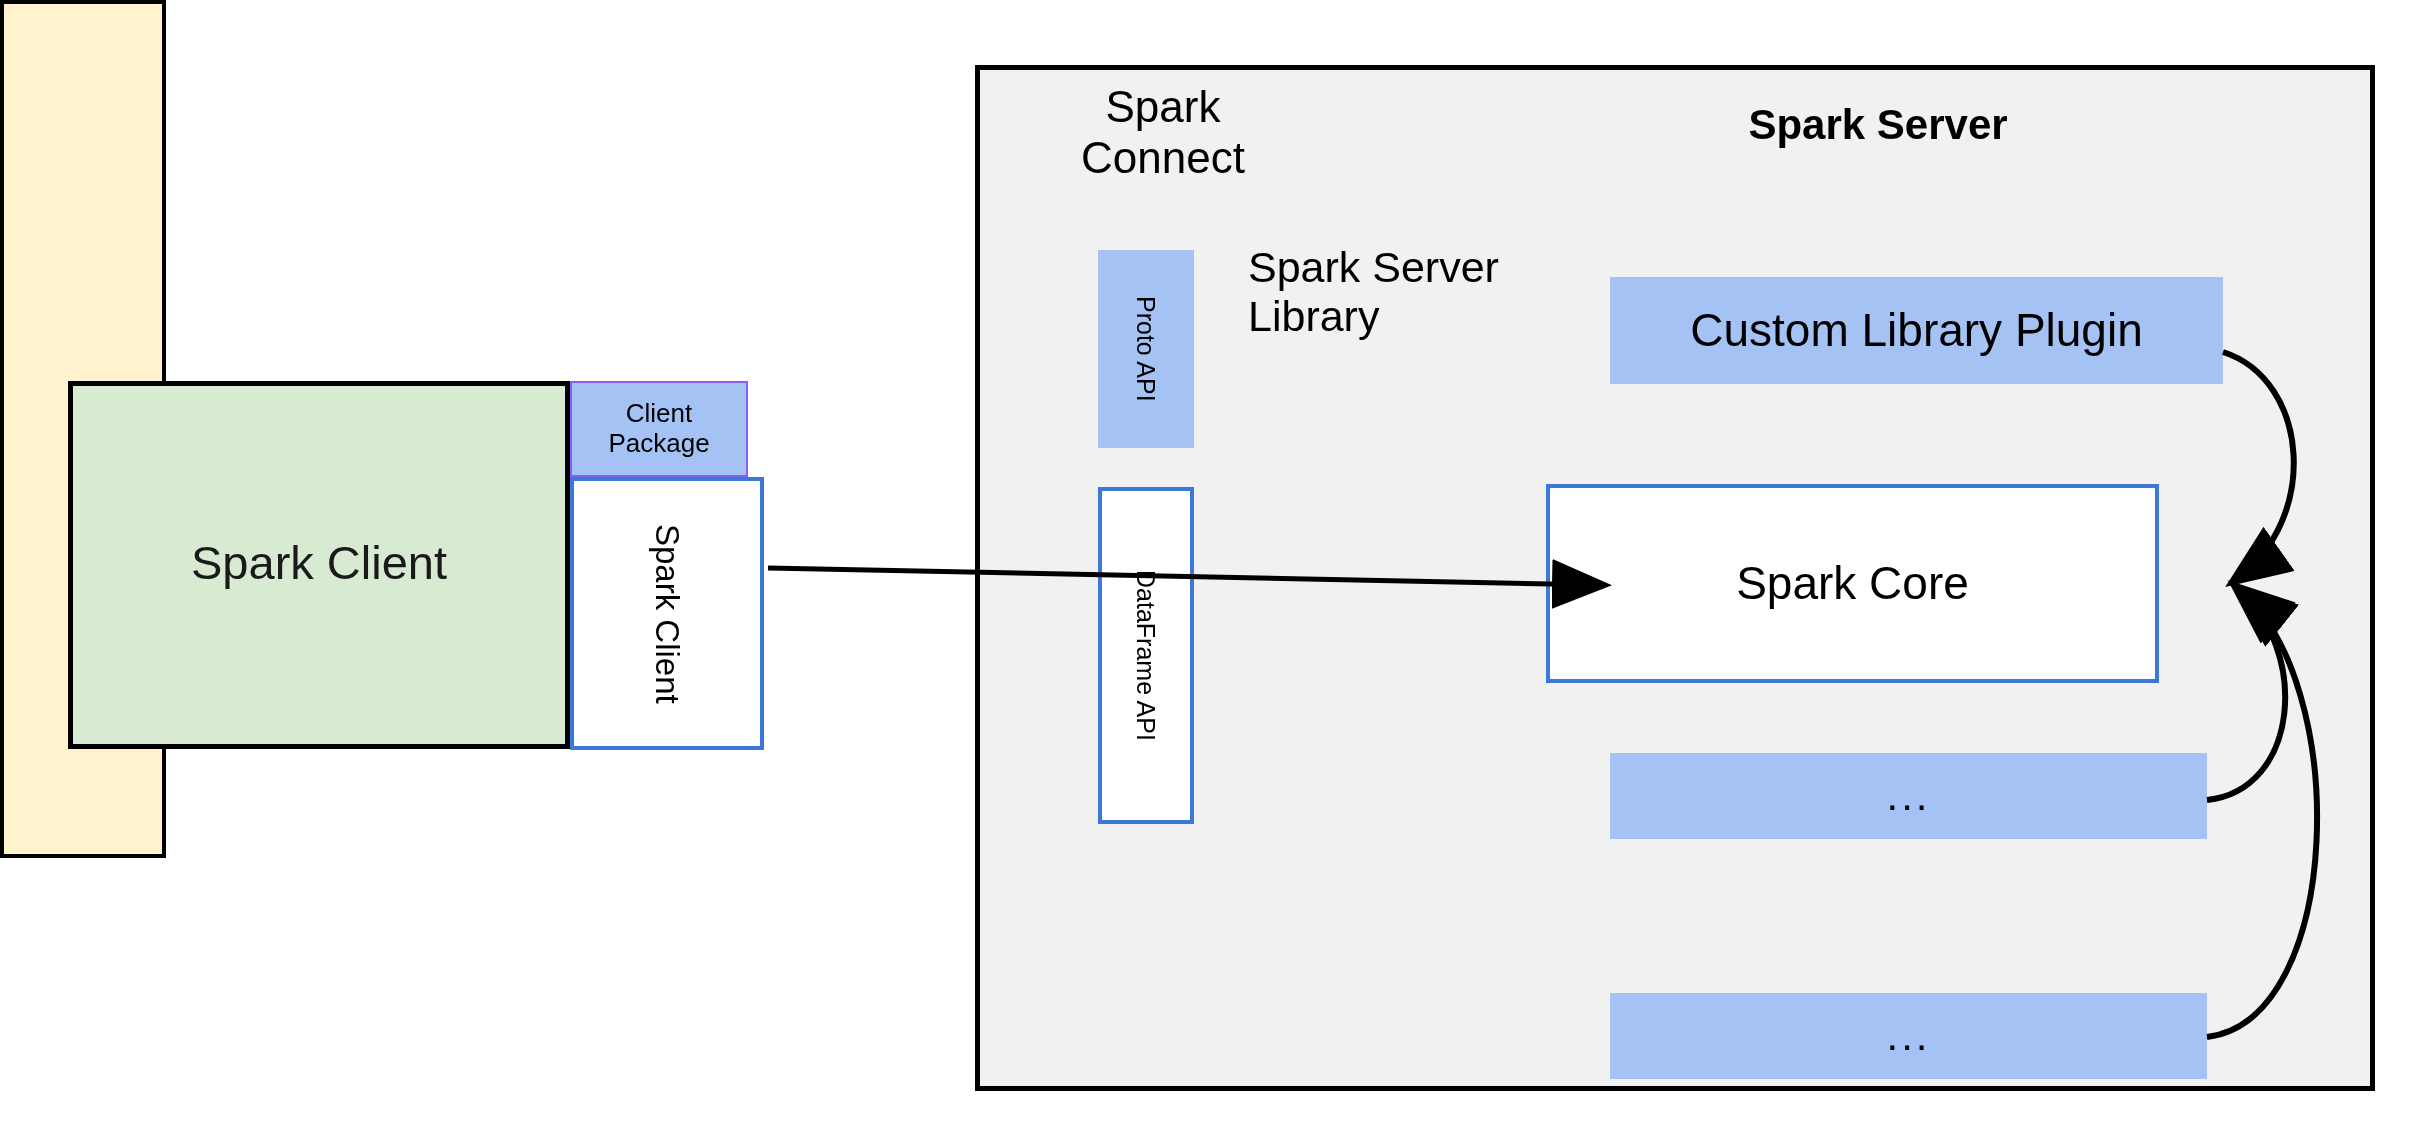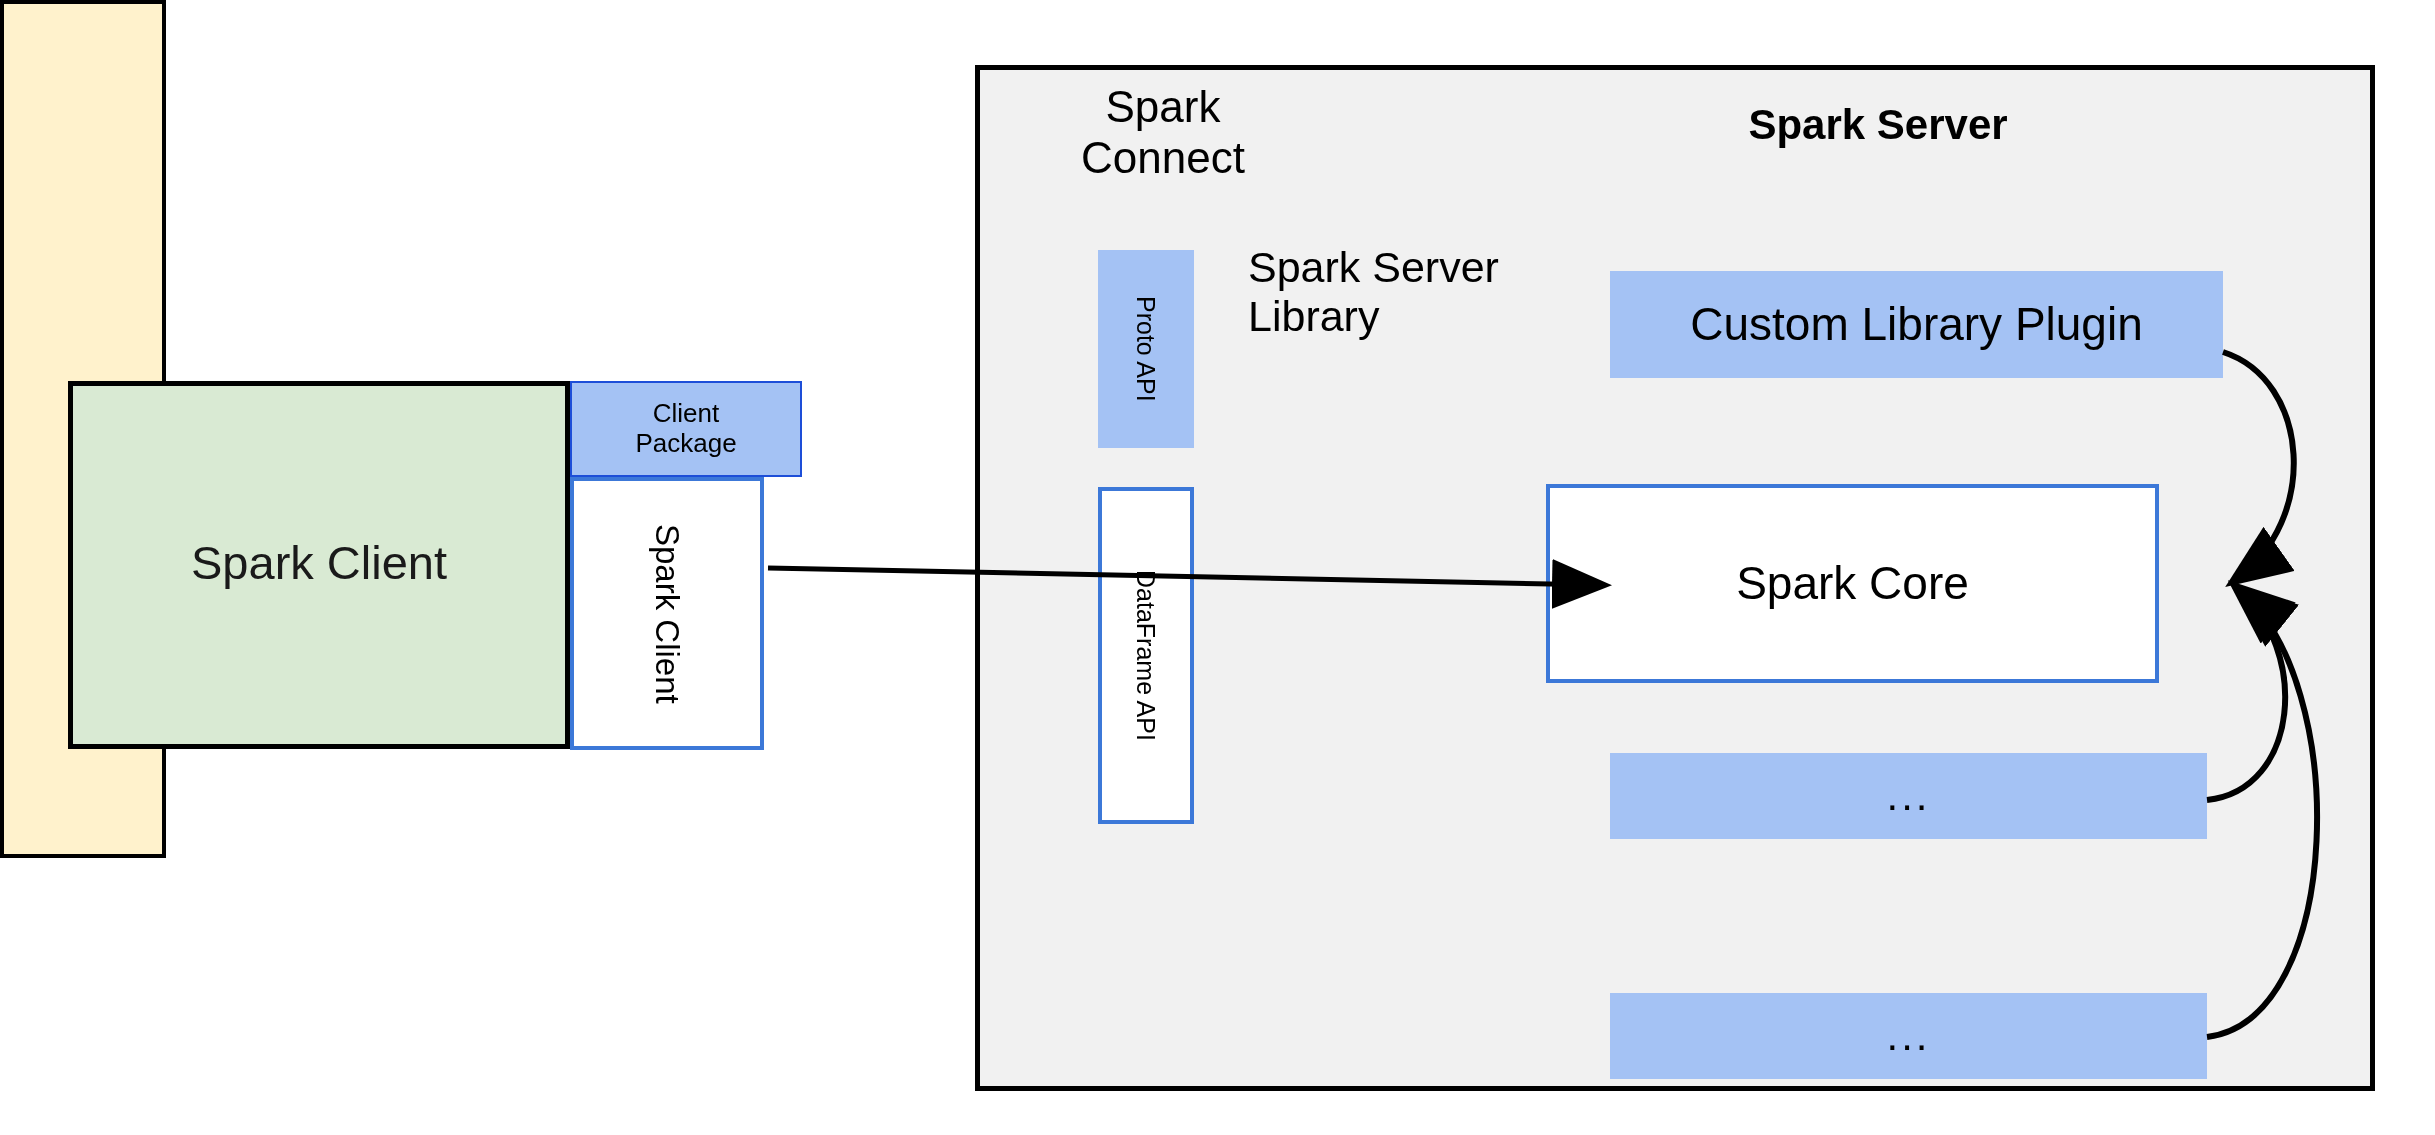--- a/index.html
+++ b/index.html
@@ -36,24 +36,24 @@
     background: #D9EAD3;
     border: 5px solid #000000;
     font-size: 47px;
     color: #1a1a1a;
   }
   #client-app .label { padding-bottom: 4px; }
 
   #client-package {
     left: 570px;
     top: 381px;
-    width: 232px;
+    width: 178px;
     height: 96px;
     background: #A4C2F4;
-    border: 2px solid #1d4ed8;
+    border: 2px solid #8b5cf6;
     font-size: 26px;
   }
   #spark-client {
     left: 570px;
     top: 477px;
     width: 194px;
     height: 273px;
     background: #ffffff;
     border: 4px solid #3c78d8;
     font-size: 33px;
@@ -125,21 +125,21 @@
     width: 330px;
     height: 110px;
     font-size: 43px;
     align-items: flex-start;
     justify-content: flex-start;
     text-align: left;
   }
 
   #custom-plugin {
     left: 1610px;
-    top: 271px;
+    top: 277px;
     width: 613px;
     height: 107px;
     background: #A4C2F4;
     font-size: 46px;
   }
   #spark-core {
     left: 1546px;
     top: 484px;
     width: 613px;
     height: 199px;

